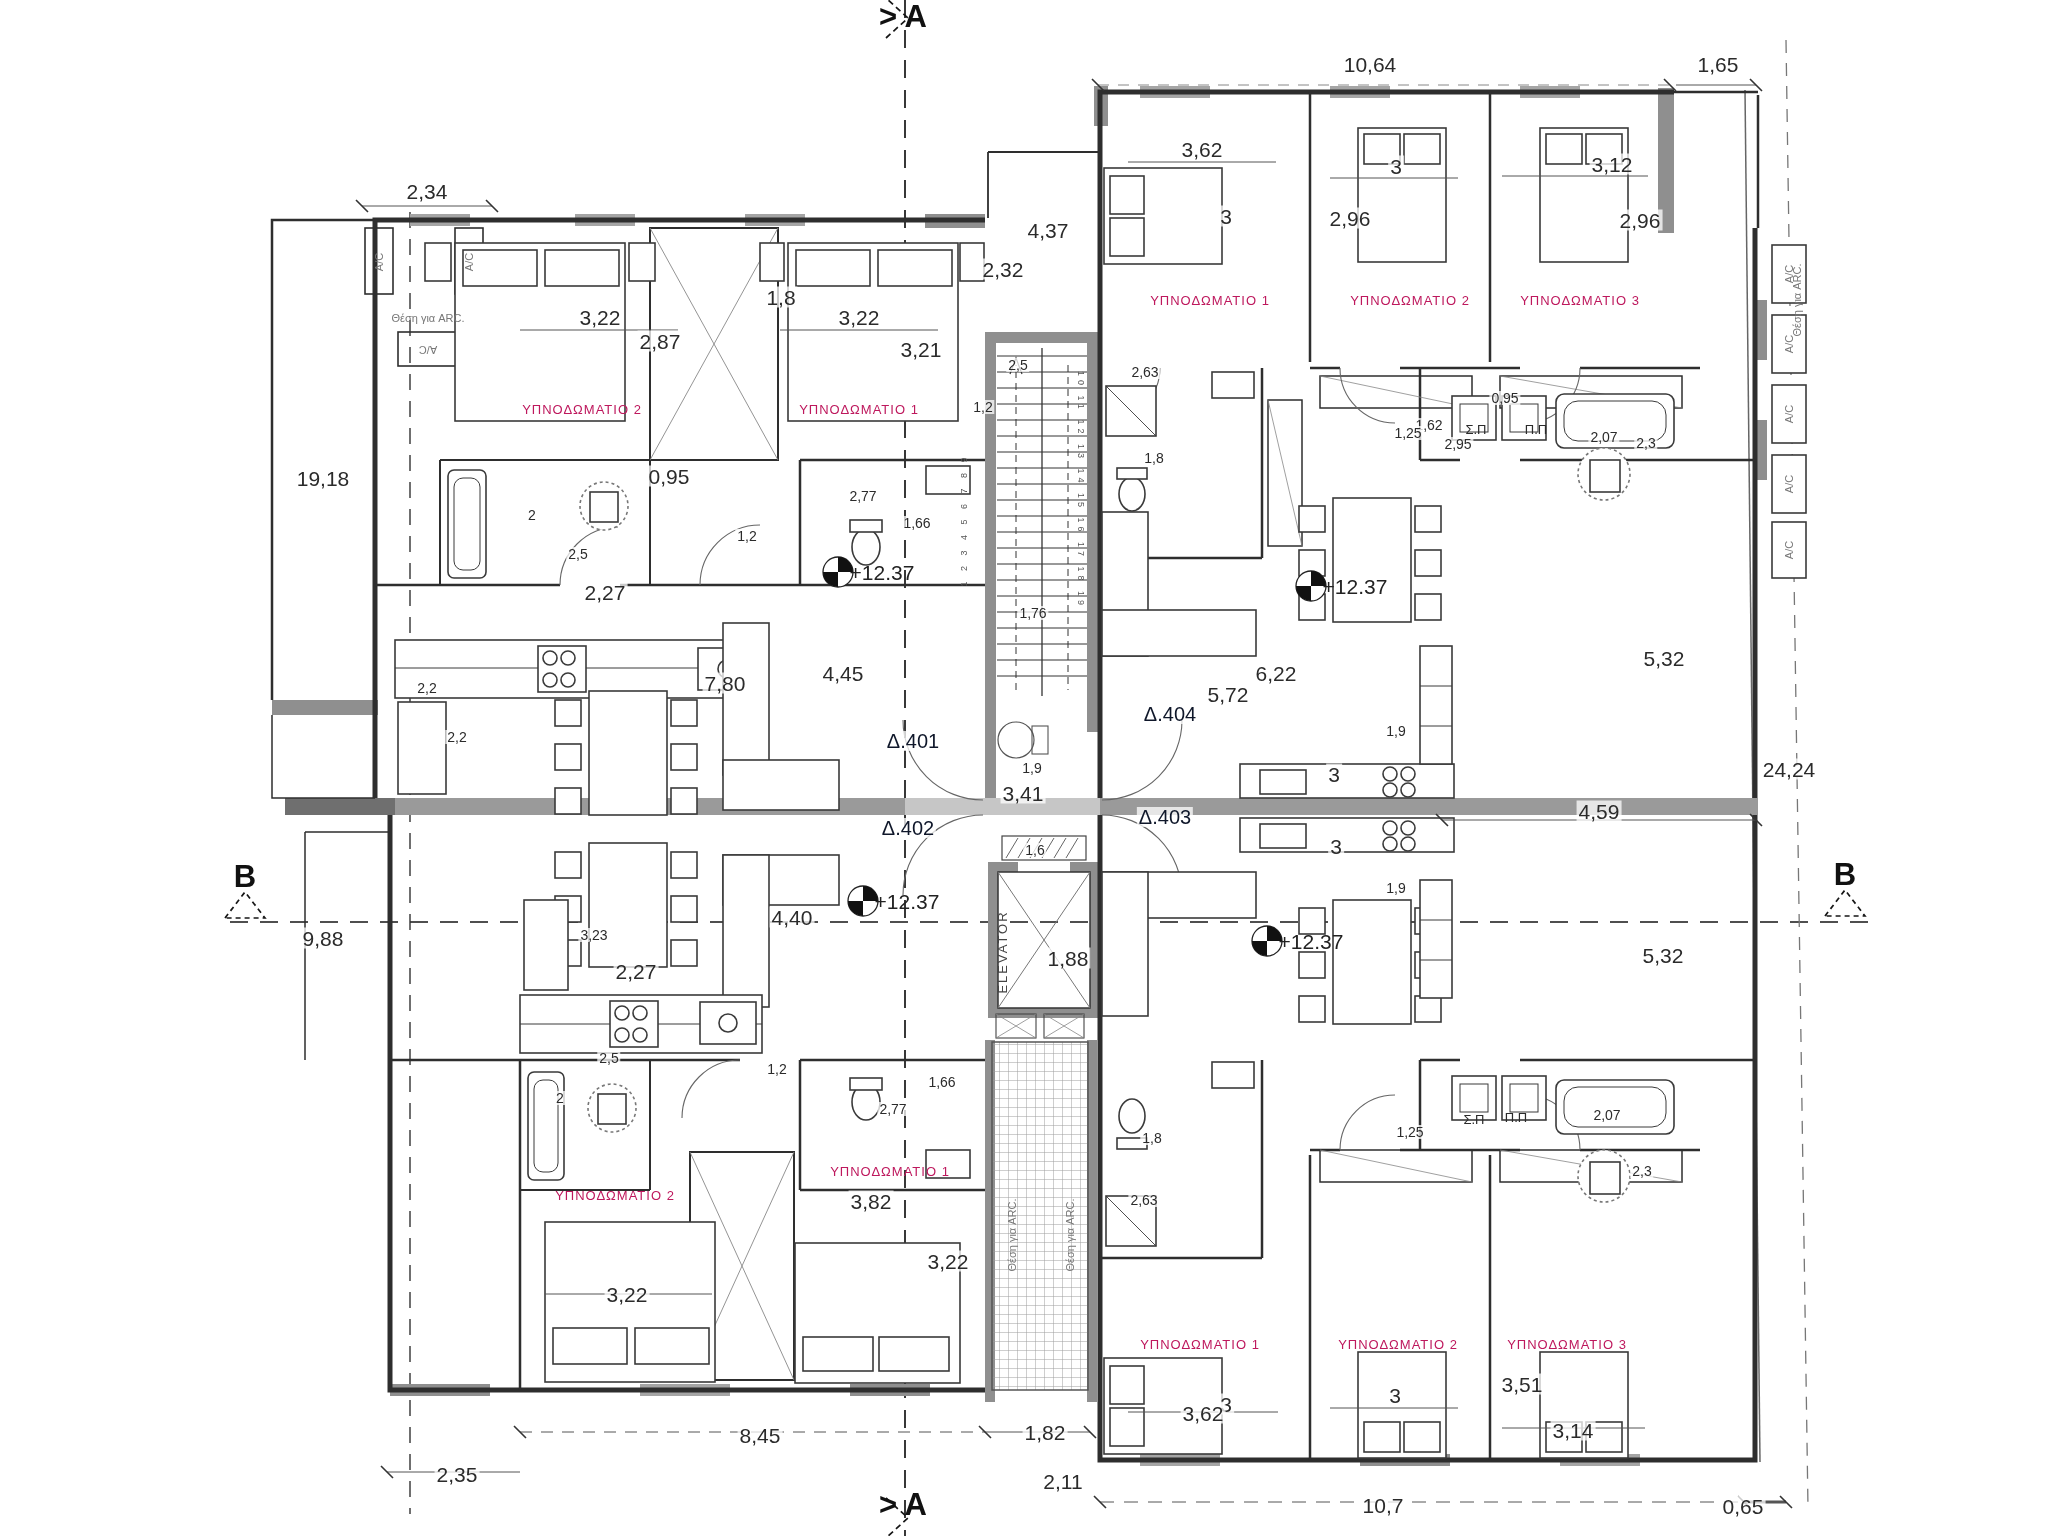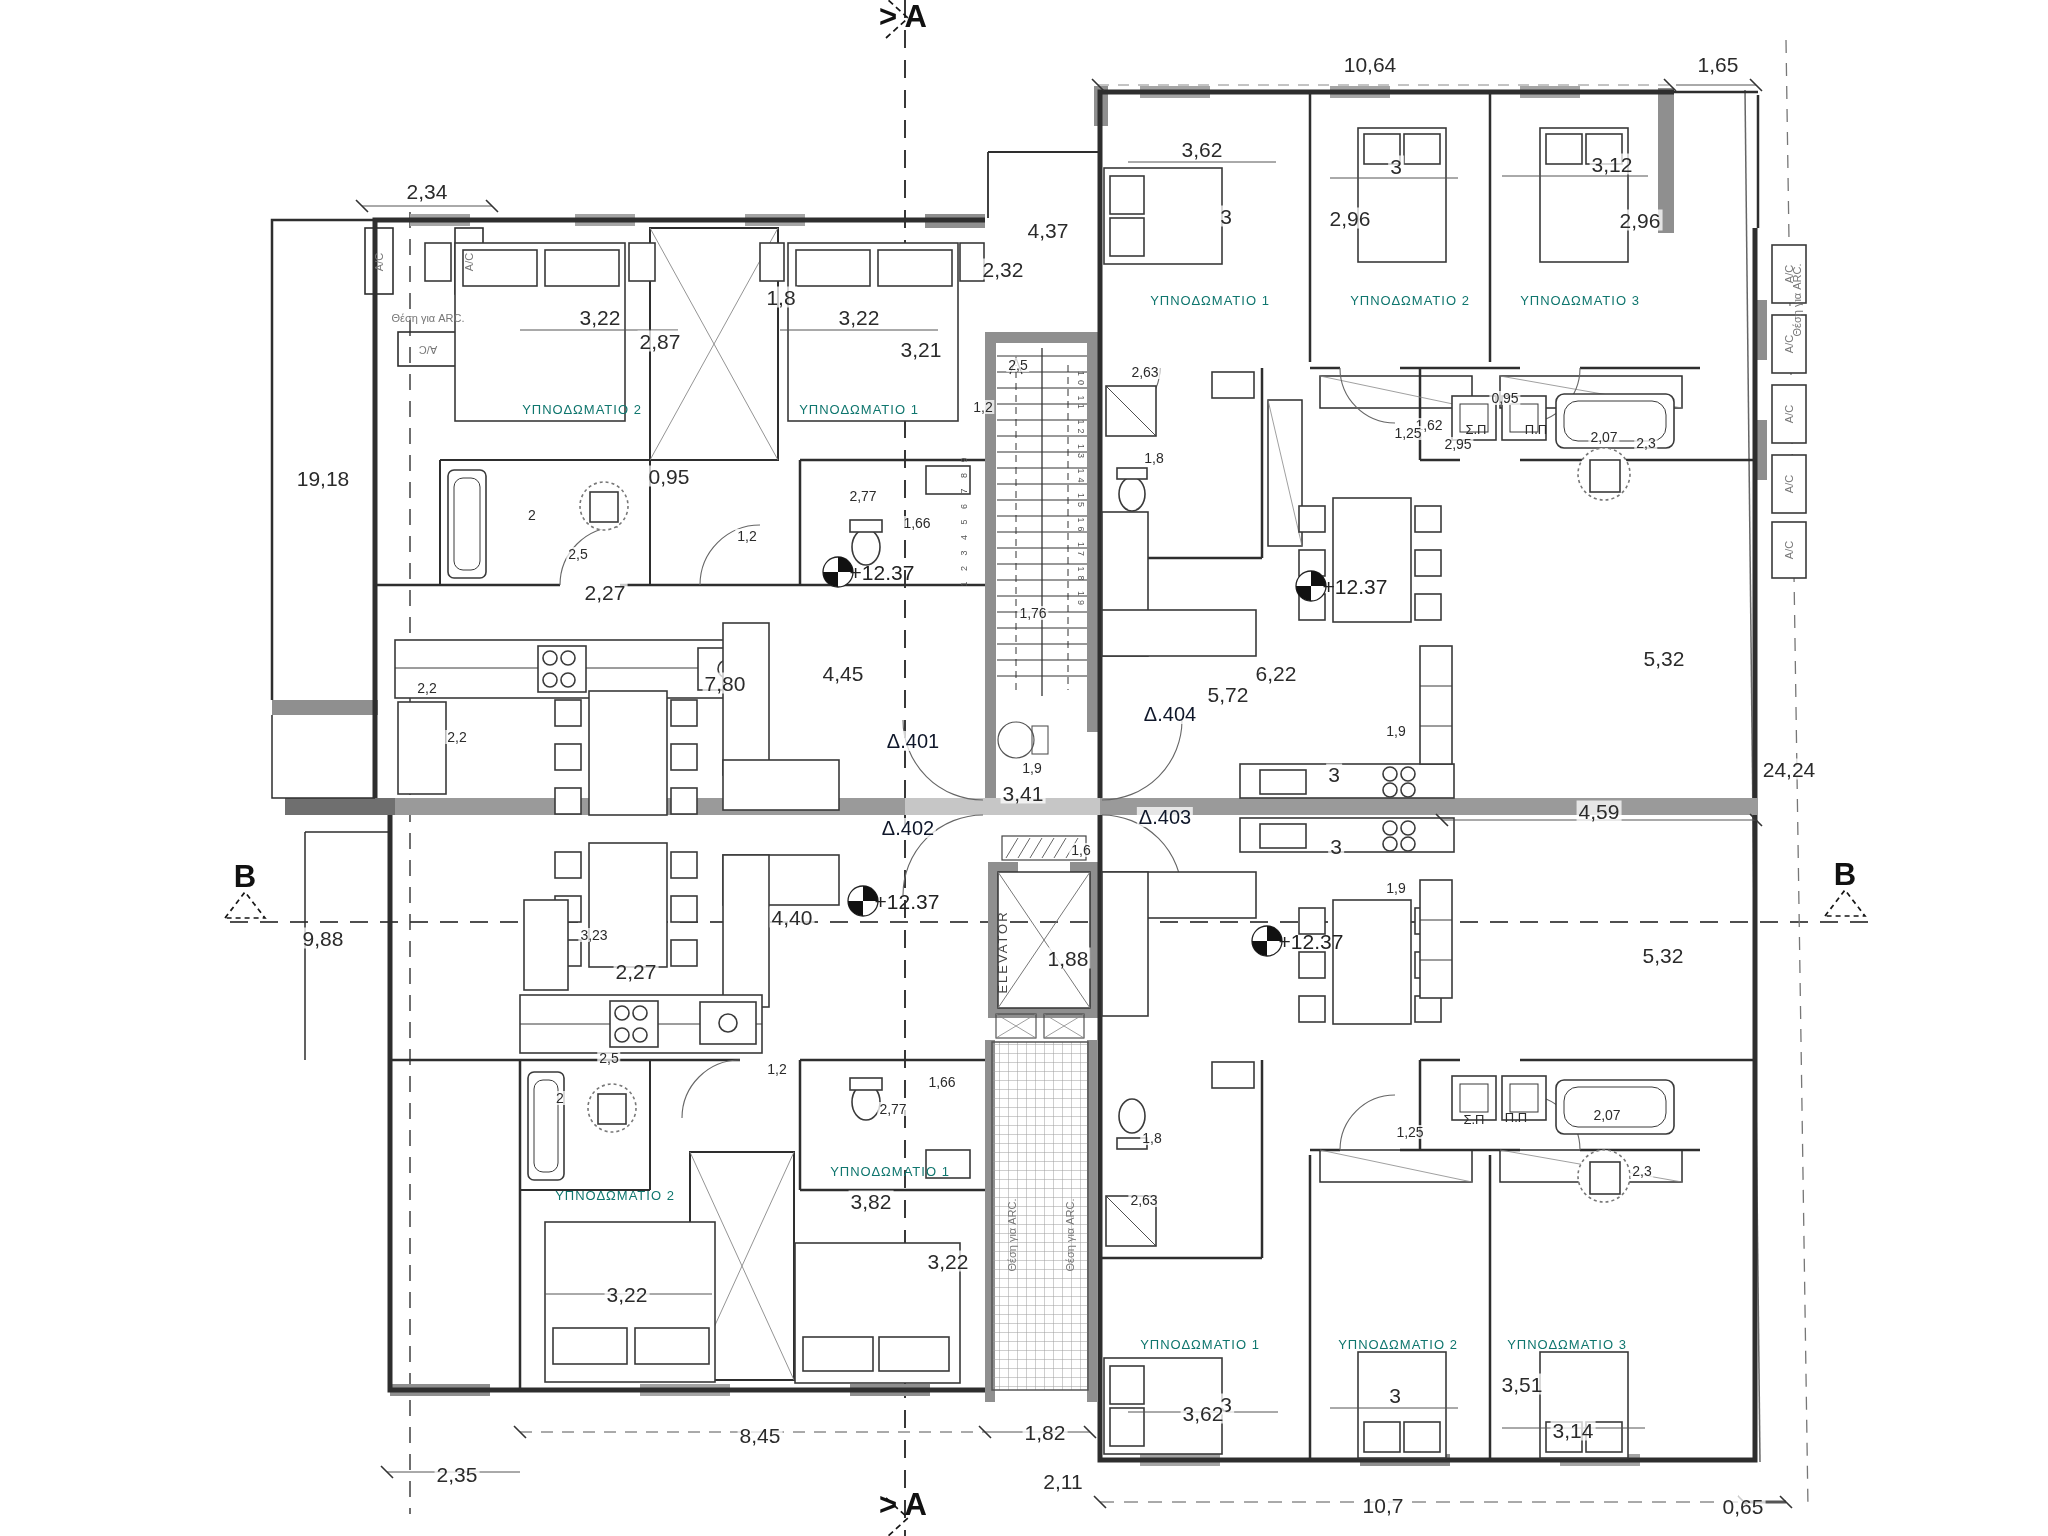--- a/index.html
+++ b/index.html
@@ -5,21 +5,21 @@
   html,body{margin:0;padding:0;background:#fff;}
   #canvas{position:relative;width:2048px;height:1536px;background:#fff;overflow:hidden;
           font-family:"Liberation Sans", sans-serif;}
   #drawing{position:absolute;left:0;top:0;}
   #labels{position:absolute;left:0;top:0;width:100%;height:100%;pointer-events:none;}
   .lbl{position:absolute;transform:translate(-50%,-50%);white-space:nowrap;color:#2b2b2b;
        background:rgba(255,255,255,.75);padding:0 2px;line-height:1;}
   .lbl.dim{font-size:21px;}
   .lbl.small{font-size:14px;}
   .lbl.tiny{font-size:13px;background:none;}
-  .lbl.room{font-size:13px;color:#0f766e;letter-spacing:1px;background:none;}
+  .lbl.room{font-size:13px;color:#be185d;letter-spacing:1px;background:none;}
   .lbl.apt{font-size:20px;color:#0f172a;}
   .lbl.level{font-size:21px;color:#222;background:none;}
   .lbl.sect{font-size:31px;font-weight:bold;color:#111;background:none;}
   .lbl.arc{font-size:11px;color:#777;background:none;}
   .lbl.stair{font-size:9px;color:#555;letter-spacing:4px;background:none;}
   .lbl.elev{font-size:13px;color:#444;letter-spacing:2px;background:none;}
 </style>
 </head>
 <body>
 
@@ -404,21 +404,21 @@
       <span class="lbl dim" style="left: 1048px; top: 230px; text-align: right;">4,37</span>
       <span class="lbl dim" style="left: 1003px; top: 269px;">2,32</span>
       <span class="lbl small" style="left: 1018px; top: 365px;">2,5</span>
       <span class="lbl small" style="left: 983px; top: 407px;">1,2</span>
       <span class="lbl small" style="left: 1033px; top: 613px;">1,76</span>
       <span class="lbl small" style="left: 1032px; top: 768px;">1,9</span>
       <span class="lbl dim" style="left: 1023px; top: 793px;">3,41</span>
       <span class="lbl apt" style="left: 908px; top: 828px;">Δ.402</span>
       <span class="lbl apt" style="left: 1170px; top: 714px;">Δ.404</span>
       <span class="lbl apt" style="left: 1165px; top: 817px;">Δ.403</span>
-      <span class="lbl small" style="left: 1081px; top: 850px; text-align: right;">1,6</span>
+      <span class="lbl small" style="left: 1035px; top: 850px; text-align: right;">1,6</span>
       <span class="lbl elev" style="left: 1002px; top: 952px; transform: translate(-50%, -50%) rotate(-90deg);">ELEVATOR</span>
       <span class="lbl dim" style="left: 1068px; top: 958px;">1,88</span>
       <span class="lbl stair" style="left: 964px; top: 520px; transform: translate(-50%, -50%) rotate(-90deg);">1 2 3 4 5 6 7 8 9</span>
       <span class="lbl stair" style="left: 1080px; top: 490px; transform: translate(-50%, -50%) rotate(90deg);">10 11 12 13 14 15 16 17 18 19</span>
       <span class="lbl dim" style="left: 1370px; top: 64px;">10,64</span>
       <span class="lbl dim" style="left: 1718px; top: 64px;">1,65</span>
       <span class="lbl dim" style="left: 1202px; top: 149px;">3,62</span>
       <span class="lbl dim" style="left: 1396px; top: 166px;">3</span>
       <span class="lbl dim" style="left: 1576px; top: 164px; margin-left: 36px;">3,12</span>
       <span class="lbl dim" style="left: 1226px; top: 216px;">3</span>

